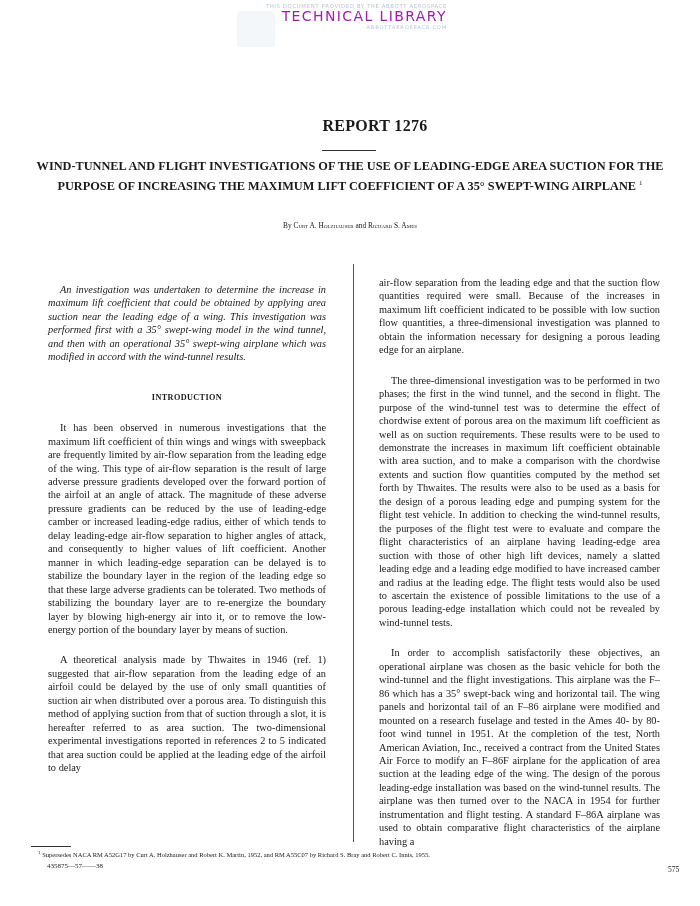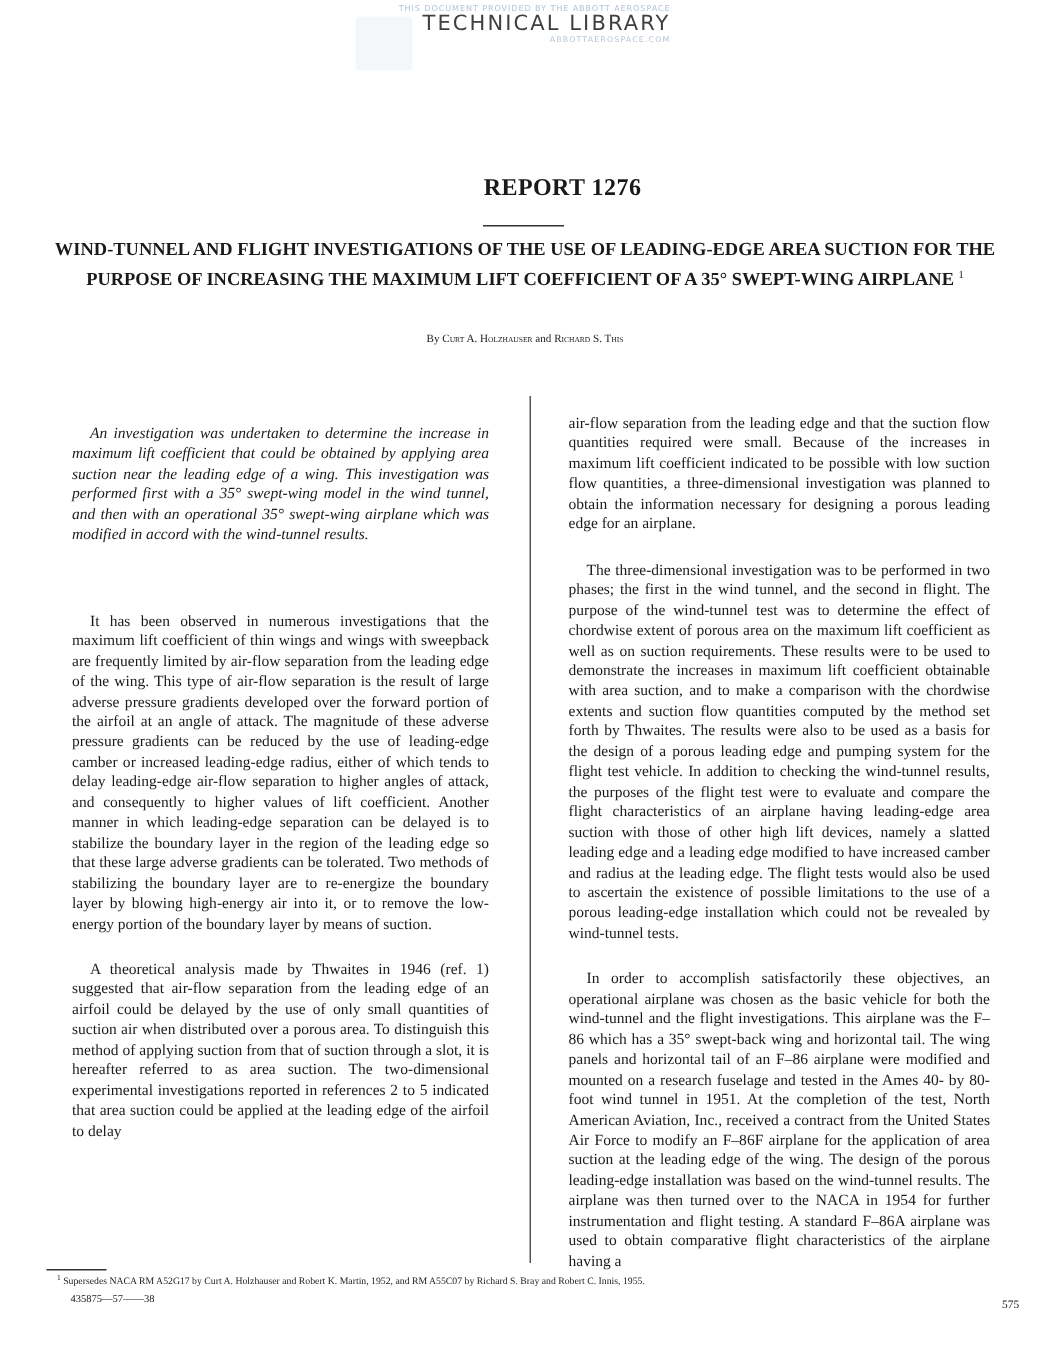--- a/index.html
+++ b/index.html
@@ -1,21 +1,21 @@
 <!DOCTYPE html>
 <html><head>
 <meta charset="utf-8">
 <style>
   html, body { margin: 0; padding: 0; background: #ffffff; }
   body { width: 700px; height: 906px; position: relative; overflow: hidden;
          font-family: "DejaVu Serif", "Liberation Serif", serif; color: #1a1a1a; }
   .watermark { position: absolute; left: 237px; top: 3px; width: 210px; height: 42px; text-align: right; color: #b7c6d6; }
   .wm-badge { position: absolute; left: 0; top: 8px; width: 38px; height: 36px; background: #eef3f8; border-radius: 3px; opacity: 0.7; }
   .wm-line1 { font-family: "DejaVu Sans", sans-serif; font-size: 5.4px; letter-spacing: 0.6px; text-transform: uppercase; white-space: nowrap; position: relative; }
-  .wm-line2 { font-family: "DejaVu Sans", sans-serif; font-size: 14px; letter-spacing: 1.4px; line-height: 15px; white-space: nowrap; color: #404040; position: relative; }
+  .wm-line2 { font-family: "DejaVu Sans", sans-serif; font-size: 14px; letter-spacing: 1.4px; line-height: 15px; white-space: nowrap; color: #a21caf; position: relative; }
   .wm-line3 { font-family: "DejaVu Sans", sans-serif; font-size: 5.2px; letter-spacing: 0.8px; white-space: nowrap; position: relative; }
 
   .report-num { position: absolute; top: 117px; left: 0; width: 700px; text-align: center;
                 font-family: "Liberation Serif", serif; font-weight: bold; font-size: 16px; letter-spacing: 0.3px; margin-left: 25px; }
   .title-rule { position: absolute; top: 150px; left: 322px; width: 54px; height: 1px; background: #333; }
   .title { position: absolute; top: 158px; left: 30px; width: 640px; text-align: center;
            font-family: "Liberation Serif", serif; font-weight: bold; font-size: 12.3px; line-height: 17px; }
   .title sup { font-size: 7px; font-weight: normal; }
   .byline { position: absolute; top: 221px; left: 0; width: 700px; text-align: center; font-size: 7.4px;
             font-family: "Liberation Serif", serif; }
@@ -46,26 +46,27 @@
   <div class="wm-line3">ABBOTTAEROSPACE.COM</div>
 </div>
 
 <div class="report-num">REPORT 1276</div>
 <div class="title-rule"></div>
 <div class="title"><span>WIND-TUNNEL AND FLIGHT INVESTIGATIONS OF THE USE OF LEADING-EDGE AREA SUCTION FOR THE PURPOSE OF INCREASING THE MAXIMUM LIFT COEFFICIENT OF A 35° SWEPT-WING AIRPLANE</span> <sup>1</sup></div>
 <div class="byline">
   <span>By</span>
   <span class="sc">Curt A. Holzhauser</span>
   <span>and</span>
-  <span class="sc">Richard S. This</span>
+  <span class="sc">Richard S. Ames</span>
 </div>
 
 <div class="col col-left">
   <p class="para italic">An investigation was undertaken to determine the increase in maximum lift coefficient that could be obtained by applying area suction near the leading edge of a wing. This investigation was performed first with a 35° swept-wing model in the wind tunnel, and then with an operational 35° swept-wing airplane which was modified in accord with the wind-tunnel results.</p>
   <div class="gap"></div>
+  <div class="heading">INTRODUCTION</div>
   <p class="para">It has been observed in numerous investigations that the maximum lift coefficient of thin wings and wings with sweepback are frequently limited by air-flow separation from the leading edge of the wing. This type of air-flow separation is the result of large adverse pressure gradients developed over the forward portion of the airfoil at an angle of attack. The magnitude of these adverse pressure gradients can be reduced by the use of leading-edge camber or increased leading-edge radius, either of which tends to delay leading-edge air-flow separation to higher angles of attack, and consequently to higher values of lift coefficient. Another manner in which leading-edge separation can be delayed is to stabilize the boundary layer in the region of the leading edge so that these large adverse gradients can be tolerated. Two methods of stabilizing the boundary layer are to re-energize the boundary layer by blowing high-energy air into it, or to remove the low-energy portion of the boundary layer by means of suction.</p>
   <p class="para">A theoretical analysis made by Thwaites in 1946 (ref. 1) suggested that air-flow separation from the leading edge of an airfoil could be delayed by the use of only small quantities of suction air when distributed over a porous area. To distinguish this method of applying suction from that of suction through a slot, it is hereafter referred to as area suction. The two-dimensional experimental investigations reported in references 2 to 5 indicated that area suction could be applied at the leading edge of the airfoil to delay</p>
 </div>
 
 <div class="col-rule"></div>
 
 <div class="col col-right">
   <p class="para" style="text-indent:0">air-flow separation from the leading edge and that the suction flow quantities required were small. Because of the increases in maximum lift coefficient indicated to be possible with low suction flow quantities, a three-dimensional investigation was planned to obtain the information necessary for designing a porous leading edge for an airplane.</p>
   <p class="para">The three-dimensional investigation was to be performed in two phases; the first in the wind tunnel, and the second in flight. The purpose of the wind-tunnel test was to determine the effect of chordwise extent of porous area on the maximum lift coefficient as well as on suction requirements. These results were to be used to demonstrate the increases in maximum lift coefficient obtainable with area suction, and to make a comparison with the chordwise extents and suction flow quantities computed by the method set forth by Thwaites. The results were also to be used as a basis for the design of a porous leading edge and pumping system for the flight test vehicle. In addition to checking the wind-tunnel results, the purposes of the flight test were to evaluate and compare the flight characteristics of an airplane having leading-edge area suction with those of other high lift devices, namely a slatted leading edge and a leading edge modified to have increased camber and radius at the leading edge. The flight tests would also be used to ascertain the existence of possible limitations to the use of a porous leading-edge installation which could not be revealed by wind-tunnel tests.</p>
   <p class="para">In order to accomplish satisfactorily these objectives, an operational airplane was chosen as the basic vehicle for both the wind-tunnel and the flight investigations. This airplane was the F–86 which has a 35° swept-back wing and horizontal tail. The wing panels and horizontal tail of an F–86 airplane were modified and mounted on a research fuselage and tested in the Ames 40- by 80-foot wind tunnel in 1951. At the completion of the test, North American Aviation, Inc., received a contract from the United States Air Force to modify an F–86F airplane for the application of area suction at the leading edge of the wing. The design of the porous leading-edge installation was based on the wind-tunnel results. The airplane was then turned over to the NACA in 1954 for further instrumentation and flight testing. A standard F–86A airplane was used to obtain comparative flight characteristics of the airplane having a</p>

